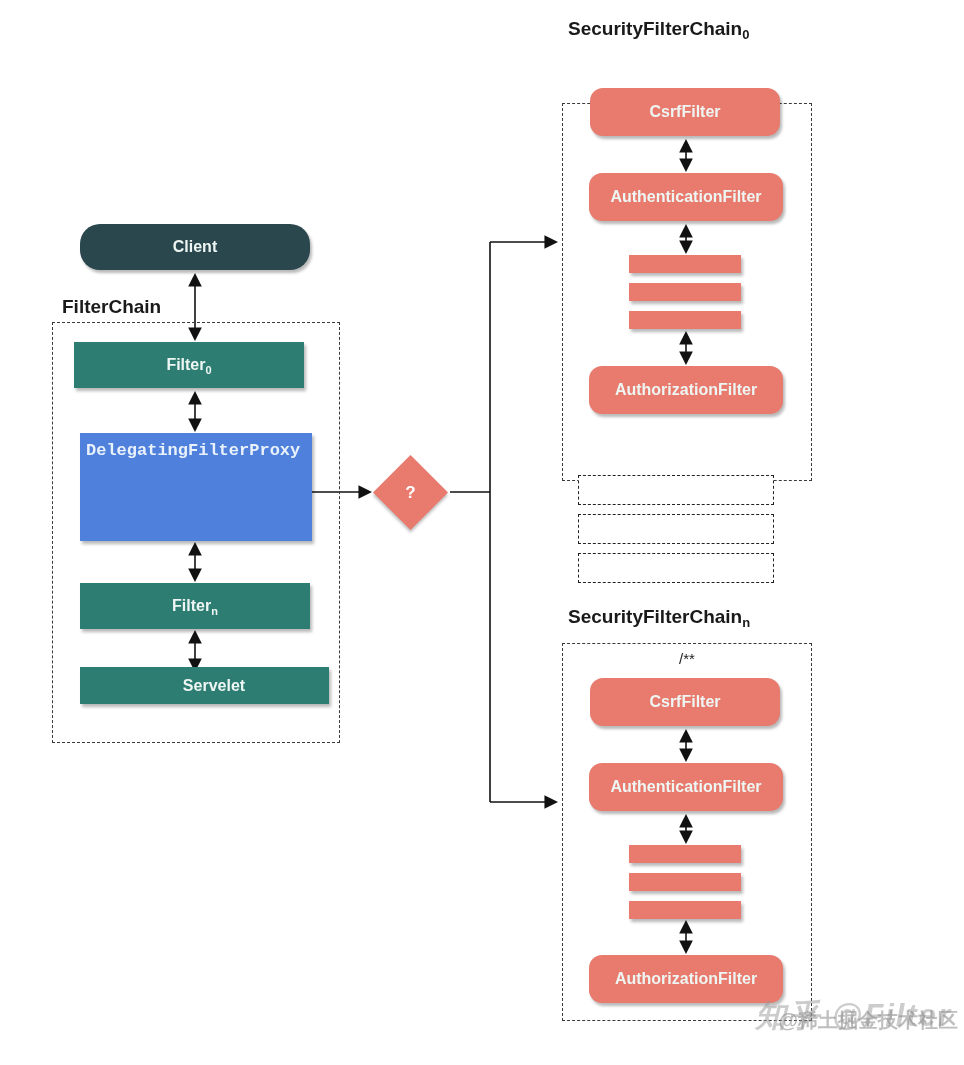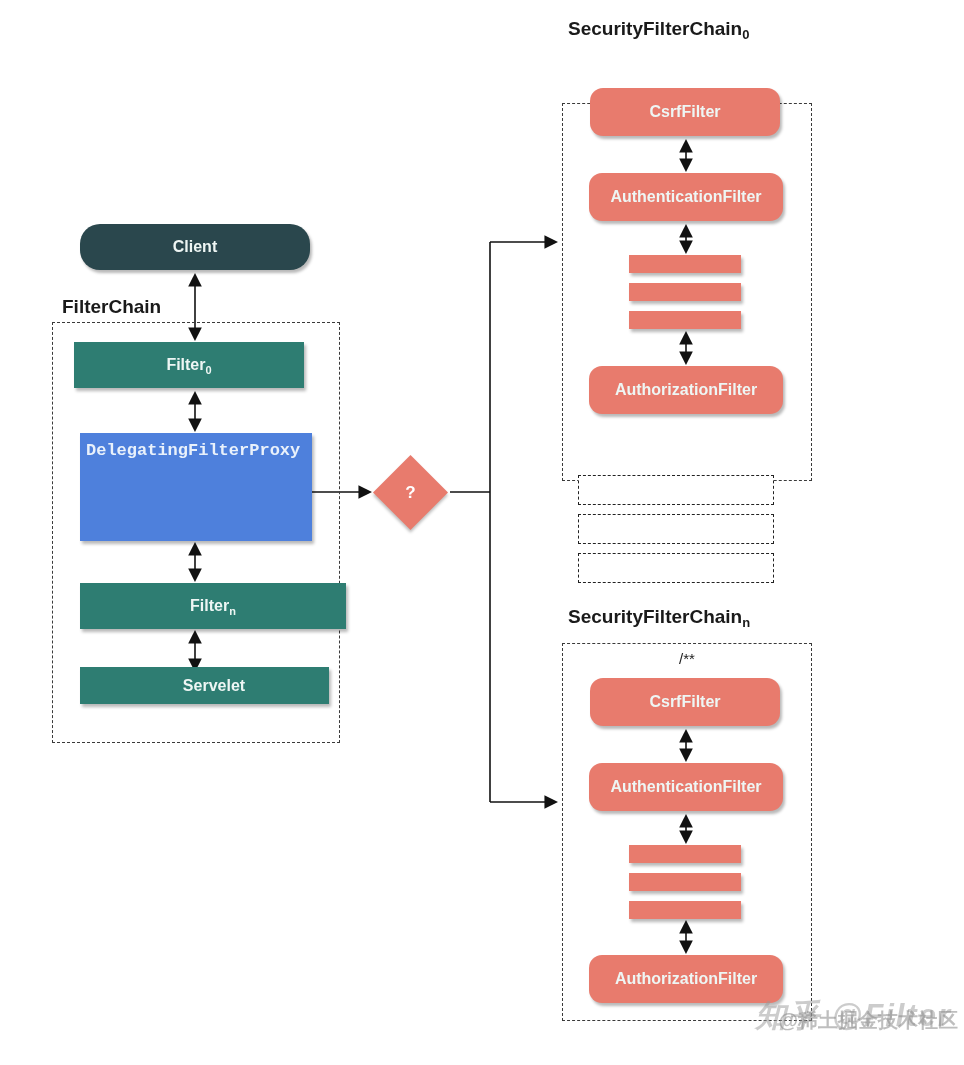--- a/index.html
+++ b/index.html
@@ -129,21 +129,21 @@
 
   <div class="node teal" style="left:74px;top:342px;width:230px;height:46px;">
     <span><span>Filter</span><span class="sub">0</span></span>
   </div>
 
   <div class="blue-box" style="left:80px;top:433px;width:232px;height:108px;">
     <div class="inner-label">DelegatingFilterProxy</div>
   </div>
 
 
-  <div class="node teal" style="left:80px;top:583px;width:266px;height:46px;">
+  <div class="node teal" style="left:80px;top:583px;width:230px;height:46px;">
     <span><span>Filter</span><span class="sub">n</span></span>
   </div>
 
   <div class="node teal" style="left:80px;top:667px;width:230px;height:37px;padding-left:19px;">
     <span>Servelet</span>
   </div>
 
   <div class="diamond"></div>
   <div class="diamond-label">?</div>
 

